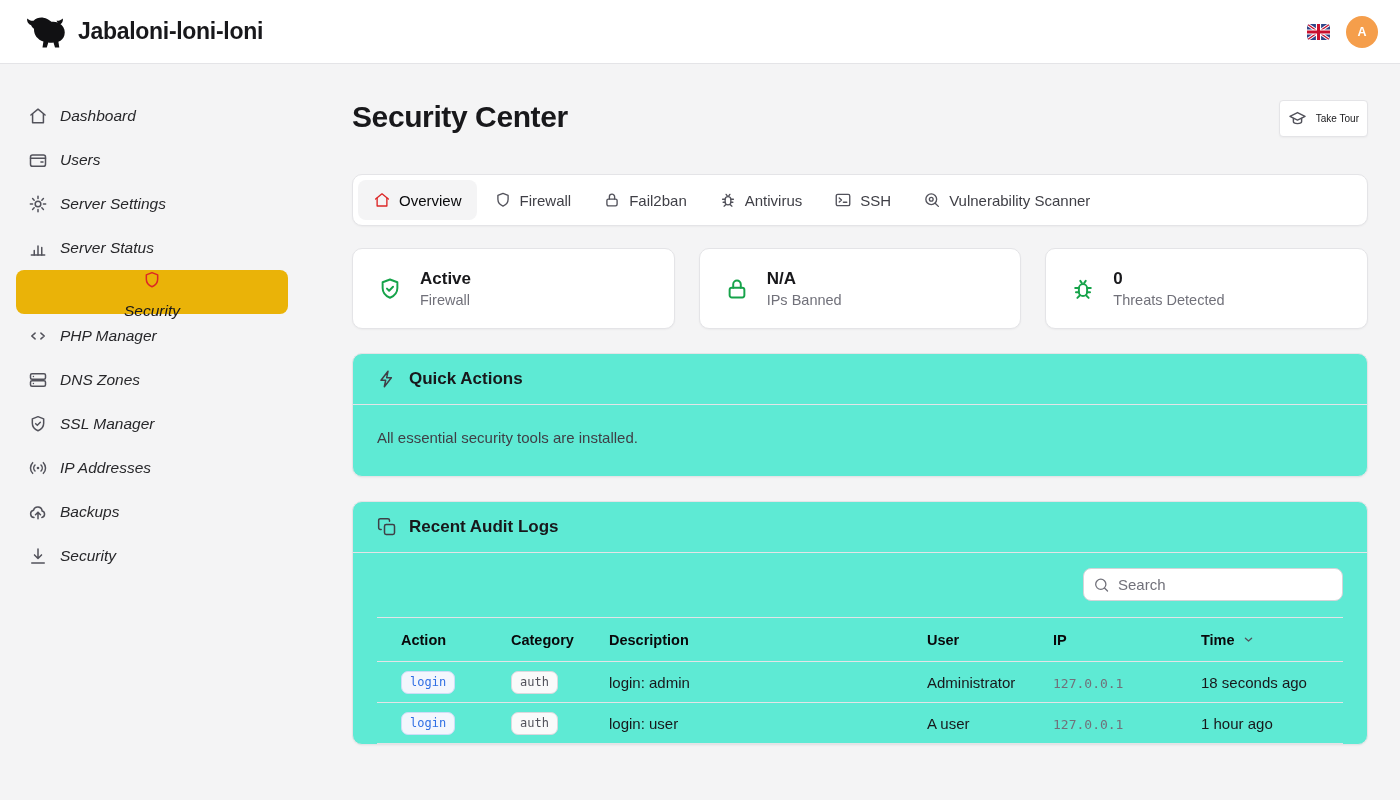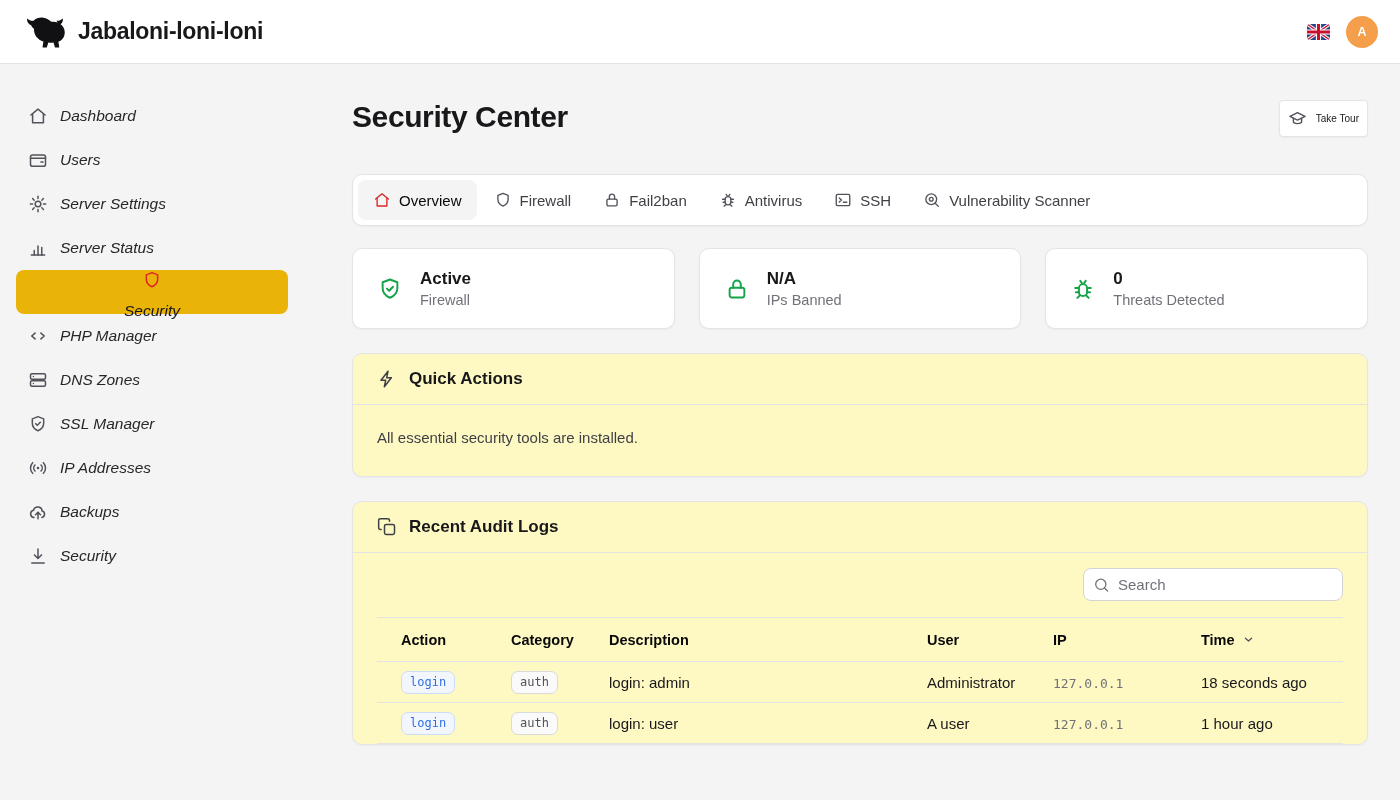--- a/index.html
+++ b/index.html
@@ -75,21 +75,21 @@
     flex:1; background:#fff; border:1px solid #e4e4e7; border-radius:10px;
     padding:20px 24px; display:flex; align-items:center; gap:17px;
     box-shadow:0 1px 2px rgba(0,0,0,.04);
   }
   .stat-icon { width:26px; height:26px; color:#16a34a; display:flex; flex-shrink:0; }
   .stat-value { font-size:17px; font-weight:700; }
   .stat-label { font-size:14.5px; color:#71717a; margin-top:3px; }
 
   
   .card {
-    background:#fef9c3; border:1px solid #e4e4e7; border-radius:10px;
+    background:#5eead4; border:1px solid #e4e4e7; border-radius:10px;
     margin-bottom:24px; box-shadow:0 1px 2px rgba(0,0,0,.04);
   }
   .card-head { display:flex; align-items:center; gap:12px; padding:15px 24px; border-bottom:1px solid #e4e4e7; }
   .card-head h2 { margin:0; font-size:17px; font-weight:700; }
   .card-icon { width:20px; height:20px; color:#3f3f46; display:flex; }
   .quick-body { padding:24px 24px 30px; }
   .quick-msg { margin:0; font-size:15px; color:#3f3f46; }
 
   
   .logs-body { padding:15px 24px 0; }

